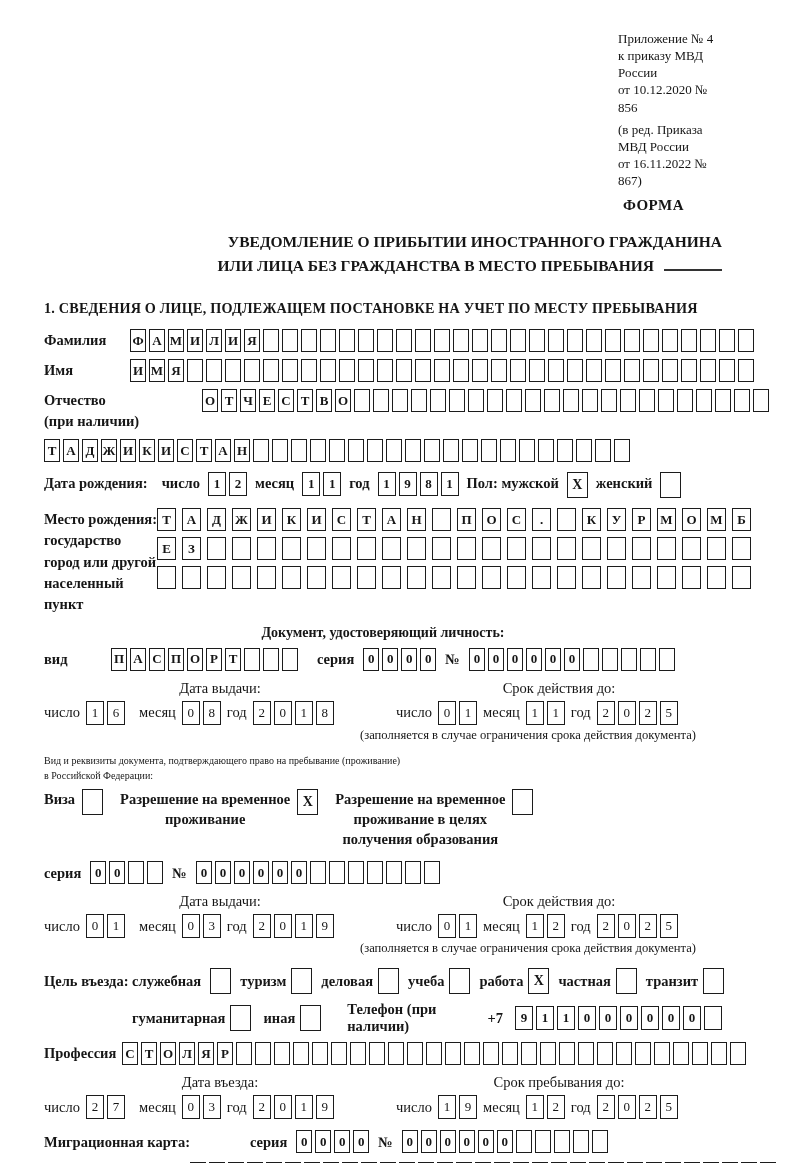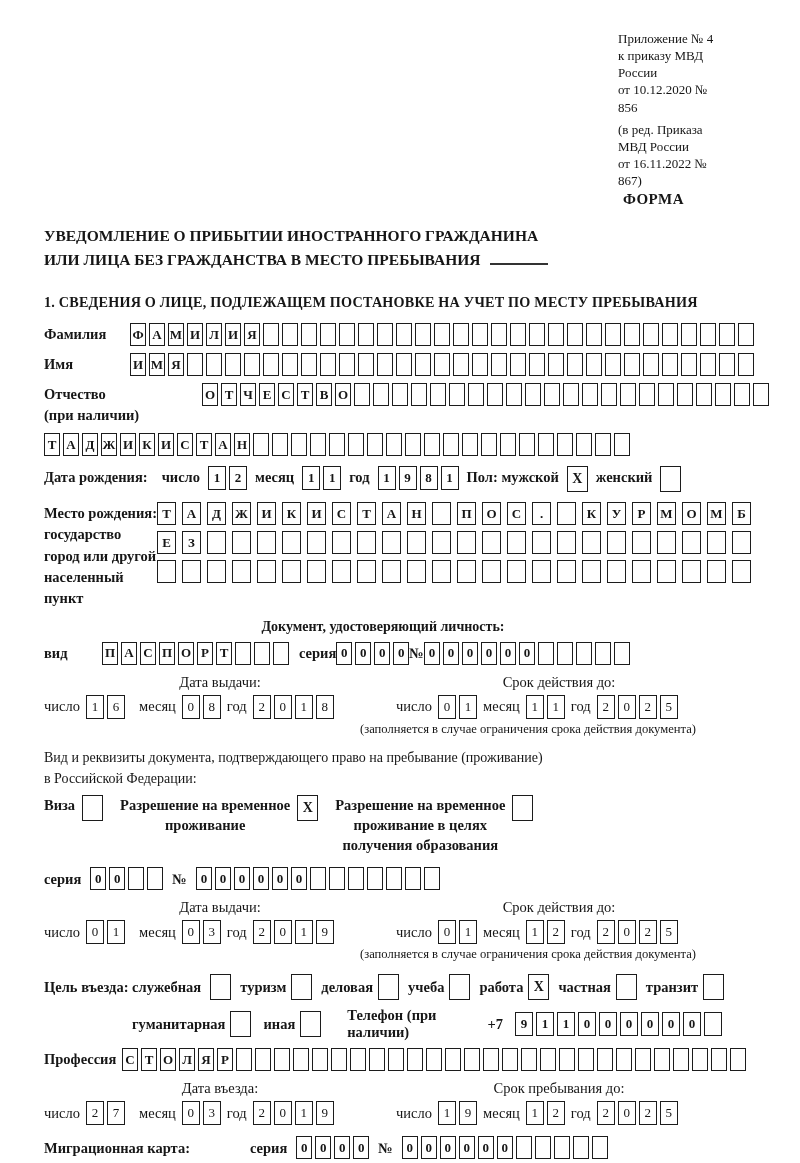--- a/index.html
+++ b/index.html
@@ -3,23 +3,23 @@
 <meta charset="utf-8">
 <style>
   html,body{margin:0;padding:0;}
   body{width:800px;height:1163px;background:#ffffff;color:#161616;
        font-family:"Liberation Serif", serif;overflow:hidden;}
   .page{box-sizing:border-box;width:732px;height:1163px;padding:30px 10px 0 44px;}
 
   
   .appendix{margin-left:574px;font-size:13px;line-height:1.32;}
   .appendix .ed{margin-top:5px;}
-  .forma{font-weight:bold;font-size:15px;text-align:right;padding-right:38px;margin-top:2px;letter-spacing:.5px;}
-
-  .title{font-weight:bold;font-size:15.5px;text-align:left;margin-top:16px;line-height:1.55;}
+  .forma{font-weight:bold;font-size:15px;text-align:right;padding-right:38px;margin-top:8px;letter-spacing:.5px;}
+
+  .title{font-weight:bold;font-size:15.5px;text-align:right;margin-top:16px;line-height:1.55;}
   .blank{display:inline-block;width:58px;border-bottom:2px solid #333;height:.95em;margin-left:10px;}
   .sec{font-weight:bold;font-size:14.2px;margin-top:22px;margin-bottom:12px;letter-spacing:.2px;}
 
   .row{display:flex;align-items:flex-start;margin-top:7px;font-weight:bold;}
   .lbl{font-size:14.5px;line-height:1.45;flex-shrink:0;padding-top:1px;}
   .ml{white-space:pre-line;}
   .cells{display:flex;gap:3px;flex-wrap:nowrap;}
   .cell{width:14px;height:21px;border:1.3px solid #1c1c1c;display:flex;align-items:center;
         justify-content:center;font-size:13px;flex-shrink:0;}
   .wide{gap:6px;}
@@ -30,21 +30,21 @@
       justify-content:center;font-size:14px;flex-shrink:0;}
   .center-h{font-weight:bold;font-size:14px;text-align:center;margin-top:10px;}
 
   .tc{display:flex;margin-top:9px;font-size:14.5px;}
   .tc .cl{width:352px;flex-shrink:0;}
   .tc .cr{flex:1;}
   .tc .hd{text-align:center;}
   .dategrp{display:flex;align-items:center;gap:6px;font-size:14.5px;}
   .note{font-size:12.6px;margin-top:3px;margin-left:auto;width:fit-content;padding-right:26px;}
 
-  .intro{font-size:14px;line-height:1.5;margin-top:10px;}
+  .intro{font-size:10px;line-height:1.5;margin-top:10px;}
   .permit-row{gap:17px;margin-top:6px;}
   .cbitem{display:flex;align-items:flex-start;gap:7px;}
   .plbl{font-size:14.5px;line-height:1.4;}
   .tac{text-align:center;}
   .opt{display:flex;align-items:center;gap:5px;}
   .purpose{gap:9px;align-items:center;font-size:14.5px;flex-wrap:nowrap;}
   .indent2{padding-left:88px;gap:12px;}
   .spacer42{width:42px;flex-shrink:0;}
 </style>
 </head>
@@ -329,21 +329,21 @@
           <span class="cell"></span>
           <span class="cell"></span>
           <span class="cell"></span>
           <span class="cell"></span>
         </span>
     </span>
   </div>
 
   <div class="center-h">Документ, удостоверяющий личность:</div>
 
-  <div class="row" style="align-items:center;">
+  <div class="row" style="align-items:center;gap:9px">
     <span class="lbl" style="width:58px">вид</span>
     <span class="cells">
         <span class="cell">П</span>
         <span class="cell">А</span>
         <span class="cell">С</span>
         <span class="cell">П</span>
         <span class="cell">О</span>
         <span class="cell">Р</span>
         <span class="cell">Т</span>
         <span class="cell"></span>

